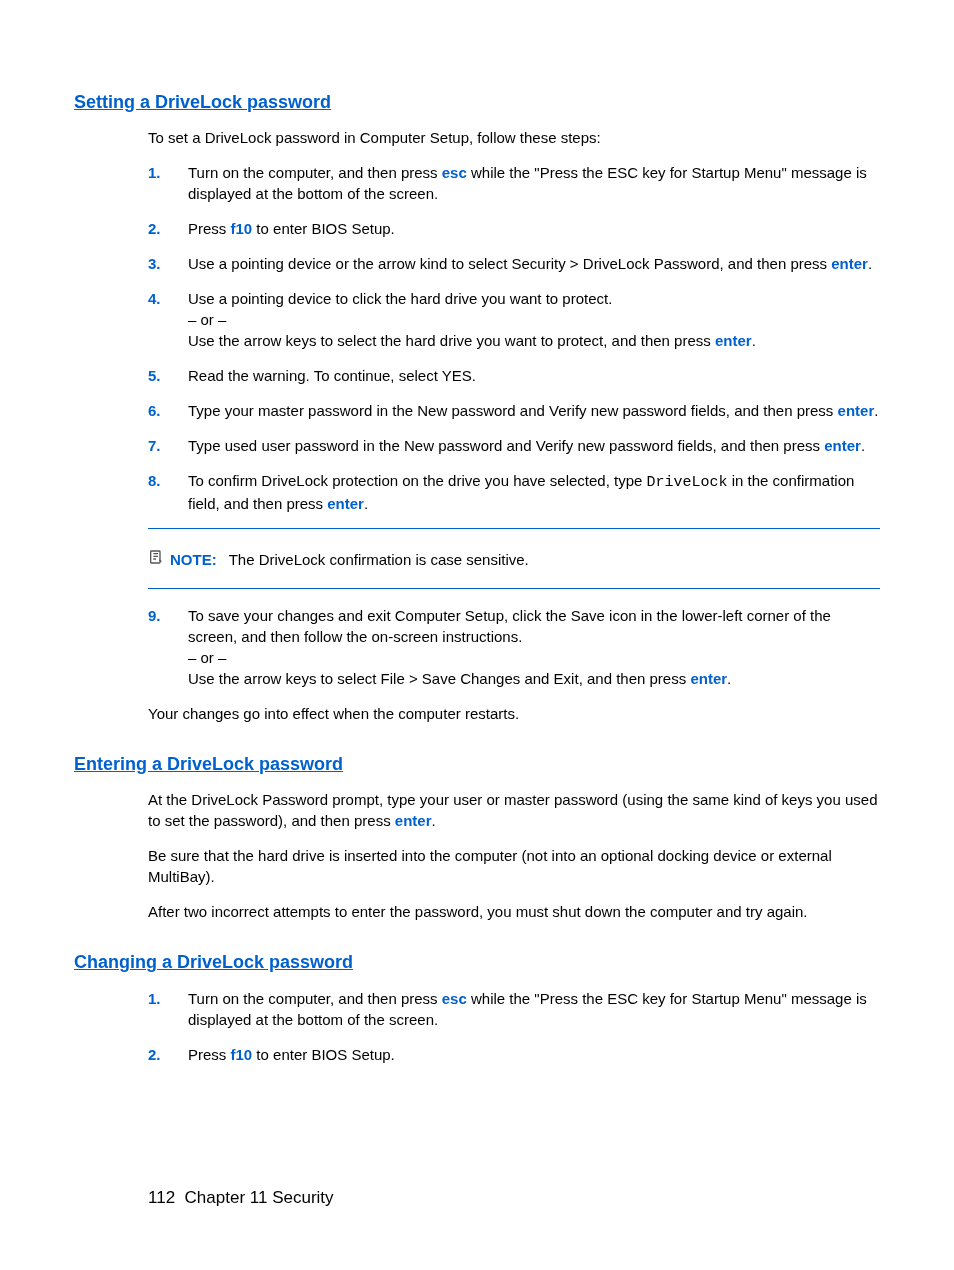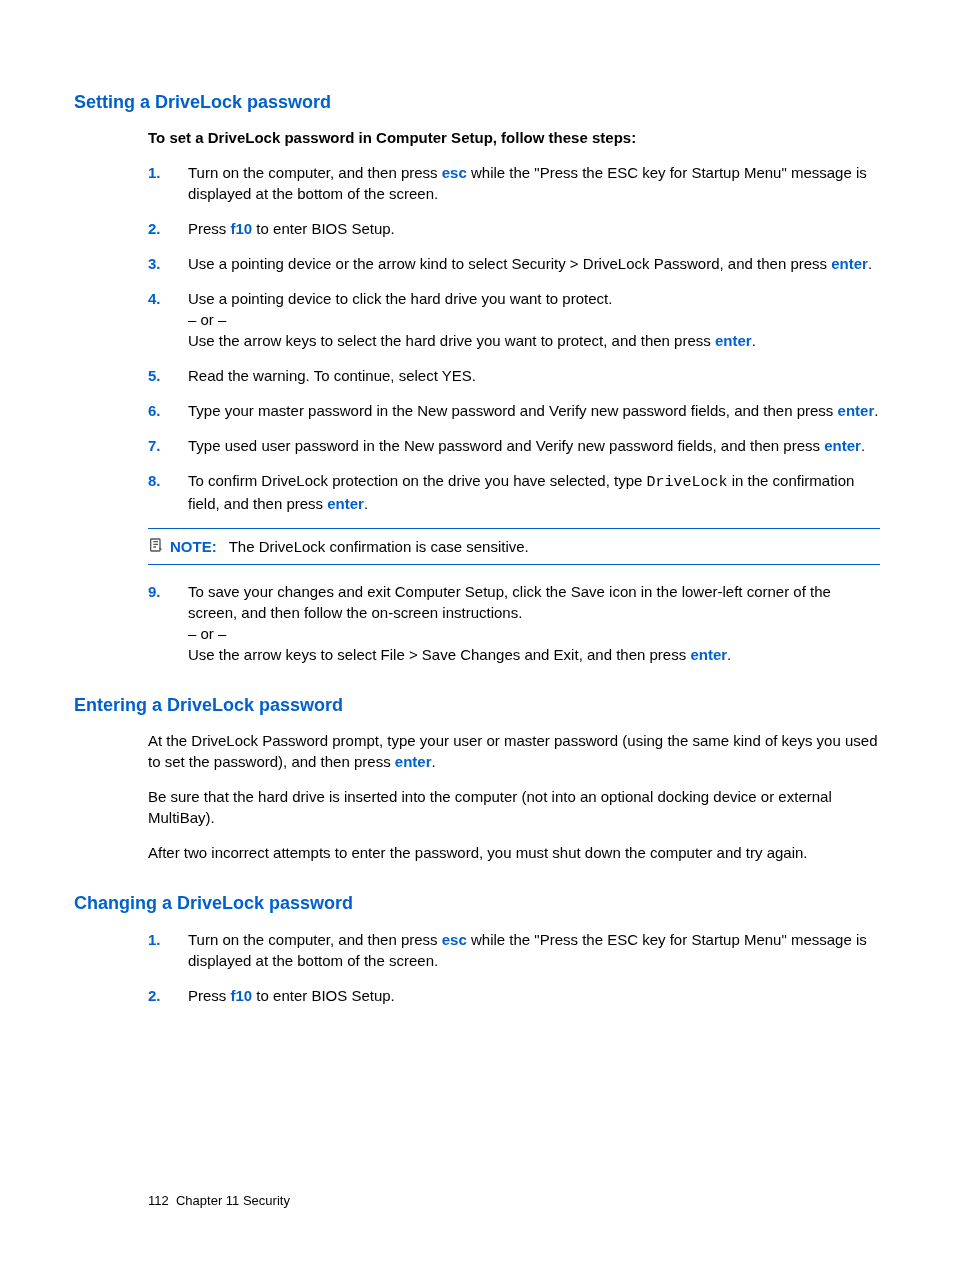--- a/index.html
+++ b/index.html
@@ -11,24 +11,24 @@
     padding: 90px 74px 60px 74px;
     width: 954px;
     box-sizing: border-box;
     background: #fff;
   }
   h2 {
     color: #0061ce;
     font-size: 18px;
     font-weight: bold;
     margin: 0 0 12px 0;
+    text-decoration: underline;
   }
   .intro {
     margin: 0 0 14px 74px;
-    font-weight: bold;
   }
   .para {
     margin: 0 0 14px 74px;
   }
   ol.steps {
     list-style: none;
     margin: 0 0 0 74px;
     padding: 0;
   }
   ol.steps > li {
@@ -52,23 +52,23 @@
   .bold {
     font-weight: normal;
   }
   .mono {
     font-family: "Courier New", monospace;
   }
   .notebox {
     margin: 0 0 16px 74px;
     border-top: 1px solid #0061ce;
     border-bottom: 1px solid #0061ce;
-    padding: 6px 0;
+    padding: 18px 0;
     display: flex;
-    align-items: center;
+    align-items: flex-end;
   }
   .notebox .icon {
     flex: 0 0 22px;
     color: #555;
   }
   .notebox .icon svg {
     width: 16px;
     height: 16px;
     margin-top: 2px;
   }
@@ -81,21 +81,21 @@
   .notebox .text {
     flex: 1;
   }
   .section {
     margin-bottom: 28px;
   }
   .footer {
     position: absolute;
     left: 74px;
     bottom: 60px;
-    font-size: 13px;
+    font-size: 17px;
   }
   .pagewrap {
     position: relative;
     min-height: 1180px;
   }
 </style>
 </head>
 <body>
 <div class="pagewrap">
 
@@ -157,20 +157,21 @@
     <li>
       <span class="num">9.</span>
       <span class="body">
         <span>To save your changes and exit Computer Setup, click the </span><span class="bold">Save</span><span> icon in the lower-left corner of the screen, and then follow the on-screen instructions.</span>
         <div class="sub">– or –</div>
         <div class="sub"><span>Use the arrow keys to select </span><span class="bold">File &gt; Save Changes and Exit</span><span>, and then press </span><span class="key">enter</span><span>.</span></div>
       </span>
     </li>
   </ol>
 
+  <p class="para">Your changes go into effect when the computer restarts.</p>
 </div>
 
 <div class="section">
   <h2>Entering a DriveLock password</h2>
   <p class="para"><span>At the </span><span class="bold">DriveLock Password</span><span> prompt, type your user or master password (using the same kind of keys you used to set the password), and then press </span><span class="key">enter</span><span>.</span></p>
   <p class="para">Be sure that the hard drive is inserted into the computer (not into an optional docking device or external MultiBay).</p>
   <p class="para">After two incorrect attempts to enter the password, you must shut down the computer and try again.</p>
 </div>
 
 <div class="section">

